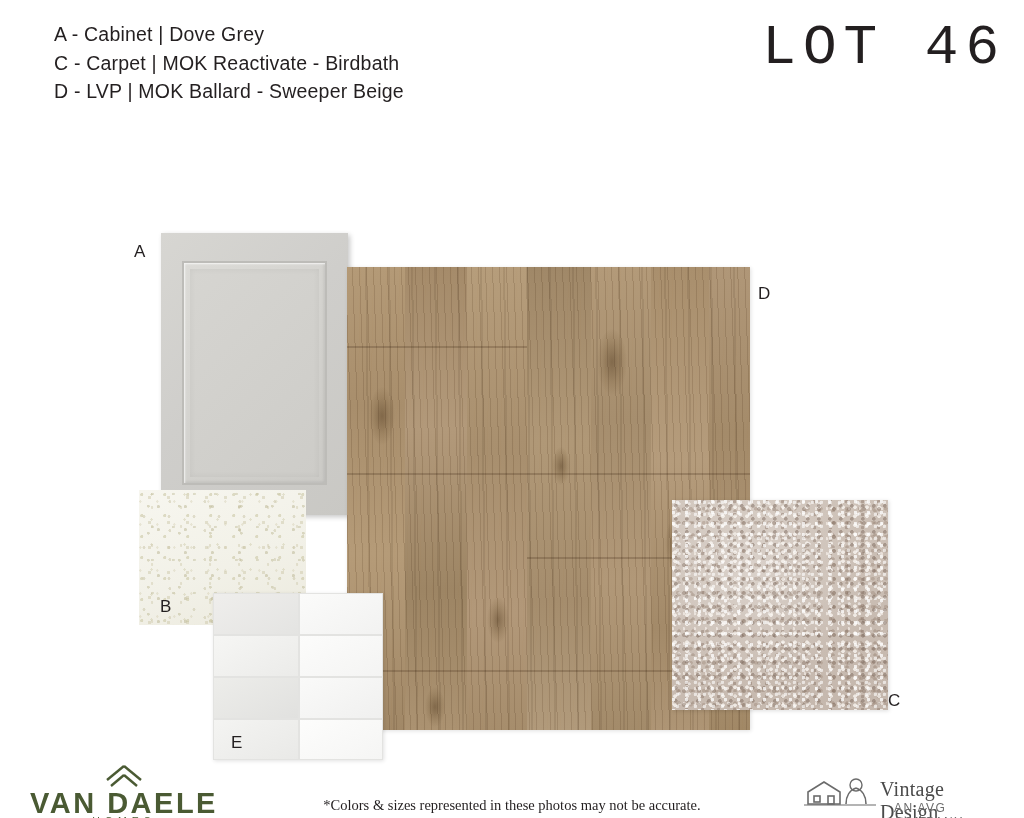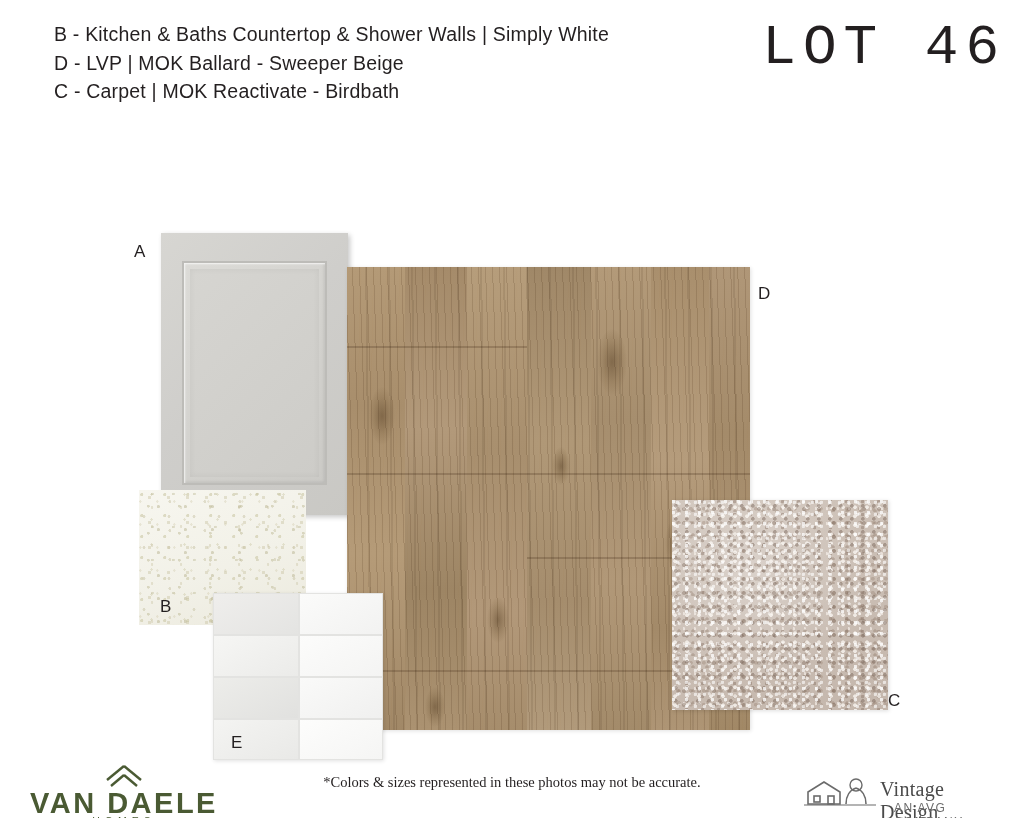--- a/index.html
+++ b/index.html
@@ -212,20 +212,21 @@
     top: 772px;
     width: 1024px;
     text-align: center;
     font-size: 14.5px;
     line-height: 20px;
     color: #231f20;
     font-family: "Liberation Serif", serif;
   }
   .disclaimer div {
     font-family: "Liberation Serif", serif;
+    margin-top: 23px;
   }
 
   .logo-vd {
     position: absolute;
     left: 24px;
     top: 764px;
     width: 200px;
     text-align: center;
   }
   .logo-vd .mark {
@@ -268,23 +269,23 @@
     top: 29px;
     font-size: 12px;
     letter-spacing: 1.4px;
     color: #6b6b6b;
   }
 </style>
 </head>
 <body>
 
 <div class="legend">
-  <div class="legend-line">B - Kitchen &amp; Baths Countertop &amp; Shower Walls | Simply White</div>
+  <div class="legend-line">A - Cabinet | Dove Grey</div>
+  <div class="legend-line">C - Carpet | MOK Reactivate - Birdbath</div>
   <div class="legend-line">D - LVP | MOK Ballard - Sweeper Beige</div>
-  <div class="legend-line">C - Carpet | MOK Reactivate - Birdbath</div>
 </div>
 
 <div class="lot-title">LOT 46</div>
 
 <div class="board">
 
   <div class="swatch" id="swatch-a">
     <div class="inner-frame">
       <div class="inner-panel"></div>
     </div>

